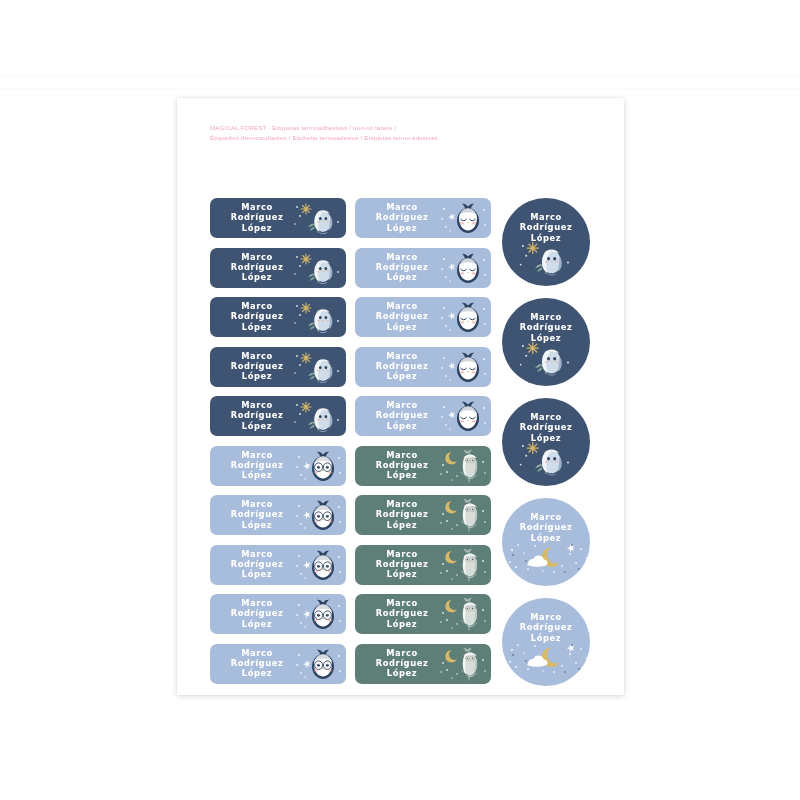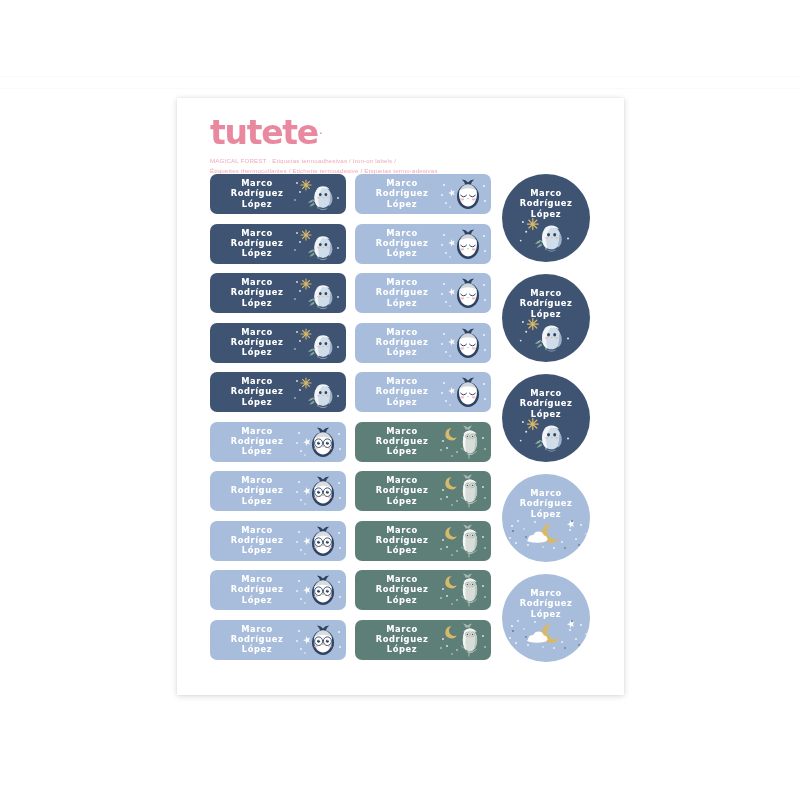--- a/index.html
+++ b/index.html
@@ -69,21 +69,21 @@
     line-height: 1.55;
     color: #f0a9b9;
     letter-spacing: 0.15px;
     white-space: pre-line;
     font-family: "Liberation Sans", sans-serif;
   }
 
   
   .col {
     position: absolute;
-    top: 76px;
+    top: 100px;
   }
   #col-1 { left: 33px; }
   #col-2 { left: 178px; }
   #col-3 { left: 325px; }
 
   .rect-label {
     position: relative;
     width: 136px;
     height: 40px;
     border-radius: 7px;
@@ -142,23 +142,20 @@
 <body>
 
 <div id="stage">
 
   <div class="seam a"></div>
   <div class="seam b"></div>
 
   <div id="sheet">
 
     <div id="brand-block">
-      <div>
-        <span id="logo">tutete</span><span id="logo-dot">·</span>
-      </div>
       <div id="subtitle">MAGICAL FOREST · Etiquetas termoadhesivas / Iron-on labels /
 Étiquettes thermocollantes / Etichette termoadesive / Etiquetas termo-adesivas</div>
     </div>
 
     <div class="col" id="col-1">
         <div class="rect-label" style="background: rgb(63, 84, 114);">
           <div class="nm" style="color: rgb(255, 255, 255);">
             <div>Marco</div>
             <div>Rodríguez</div>
             <div>López</div>

